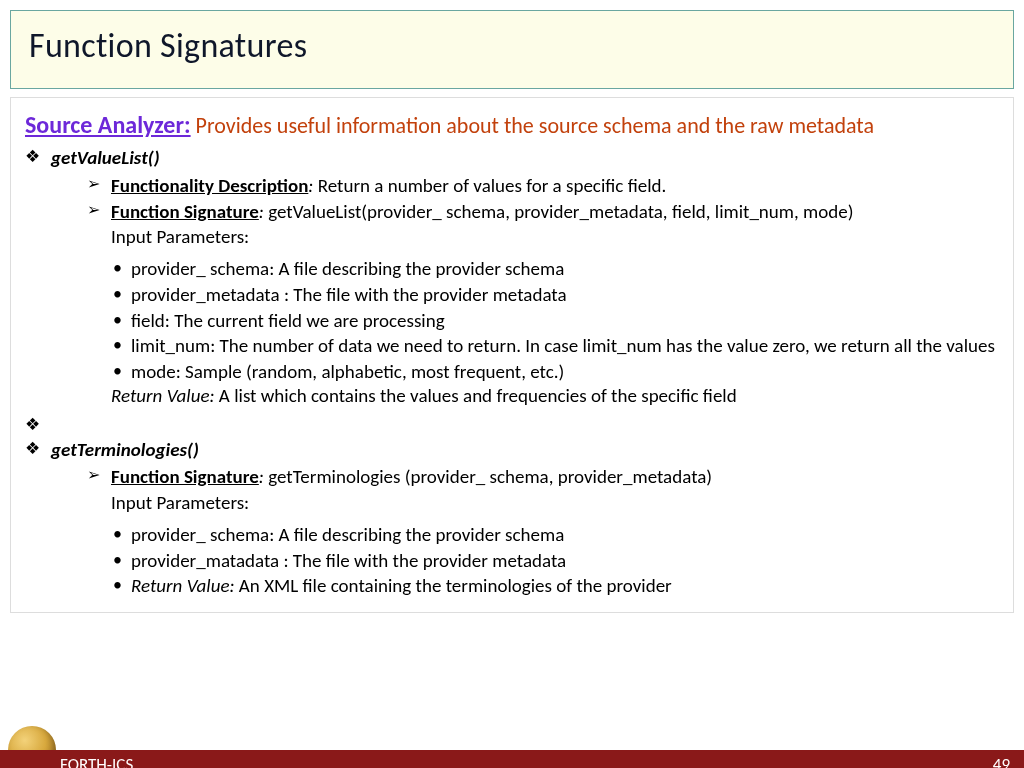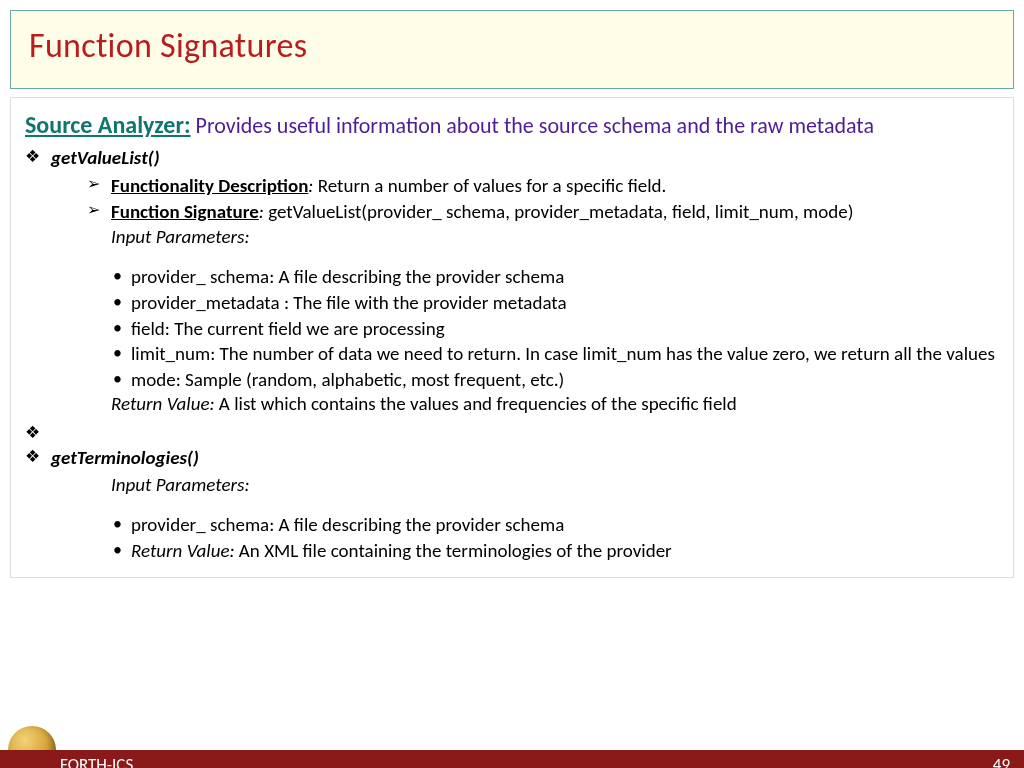--- a/index.html
+++ b/index.html
@@ -4,42 +4,42 @@
 <style>
   * { margin: 0; padding: 0; box-sizing: border-box; }
   html, body { width: 1024px; height: 768px; font-family: Calibri, "Segoe UI", sans-serif; color: #000; background: #fff; overflow: hidden; }
   .slide { position: relative; width: 1024px; height: 768px; }
   .title-box {
     margin: 10px 10px 0 10px;
     background: #fdfde8;
     border: 1px solid #6aa7a0;
     padding: 14px 18px 22px 18px;
   }
-  .title-box h1 { font-size: 34px; font-weight: 400; color: #b91c1c; letter-spacing: .3px; }
+  .title-box h1 { font-size: 34px; font-weight: 400; color: #0f172a; letter-spacing: .3px; }
   .content-box {
     margin: 8px 10px 0 10px;
     border: 1px solid #ddd;
     padding: 12px 14px 14px 14px;
     font-size: 19px;
     line-height: 1.25;
   }
-  .section-head .lead { color: #0f766e; font-size: 24px; font-weight: 700; text-decoration: underline; }
-  .section-head .desc { color: #4c1d95; font-size: 22px; }
+  .section-head .lead { color: #6d28d9; font-size: 24px; font-weight: 700; text-decoration: underline; }
+  .section-head .desc { color: #c2410c; font-size: 22px; }
   .diamond-list { list-style: none; margin-top: 6px; }
   .diamond-list > li { position: relative; padding-left: 26px; margin-top: 6px; }
   .diamond-list > li::before { content: "❖"; position: absolute; left: 0; top: 0; font-size: 17px; }
   .fn-name { font-style: italic; font-weight: 700; }
   .arrow-list { list-style: none; margin-top: 4px; }
   .arrow-list > li { position: relative; padding-left: 60px; margin-top: 2px; }
   .arrow-list > li::before { content: "➢"; position: absolute; left: 36px; top: 0; font-size: 16px; }
   .label-u { font-weight: 700; text-decoration: underline; }
   .colon-i { font-style: italic; }
   .inner { margin-left: 60px; }
-  .params-head { font-style: italic; margin-top: 2px; }
-  .bullet-list { list-style: none; margin-top: 16px; }
+  .params-head { margin-top: 2px; }
+  .bullet-list { list-style: none; margin-top: 8px; }
   .bullet-list > li { position: relative; padding-left: 20px; margin-top: 2px; }
   .bullet-list > li::before { content: "•"; position: absolute; left: 2px; top: 0; font-size: 18px; }
   .ret-lead { font-style: italic; }
   .bullet-list .ital { font-style: italic; }
   .spacer { height: 18px; }
   .footer {
     position: absolute; left: 0; bottom: 0; width: 100%; height: 28px;
     background: #8a1919; color: #fff; display: flex; align-items: center;
     justify-content: space-between; padding: 0 14px 0 60px; font-size: 17px;
   }
@@ -89,25 +89,29 @@
             <span class="ret-lead">Return Value:</span><span> A list which contains the values and frequencies of the specific field</span>
           </div>
         </div>
       </li>
 
       <li class="spacer"></li>
 
       <li>
         <span class="fn-name">getTerminologies()</span>
         <ul class="arrow-list">
+          <li>
+            <span class="label-u">Function Signature</span><span class="colon-i">:</span><span> getTerminologies (provider_ schema, provider_metadata)</span>
+          </li>
         </ul>
         <div class="inner">
           <div class="params-head">Input Parameters:</div>
           <ul class="bullet-list">
             <li>provider_ schema: A file describing the provider schema</li>
+            <li>provider_matadata : The file with the provider metadata</li>
             <li>
               <span class="ital">Return Value:</span><span> An XML file containing the terminologies of the provider</span>
             </li>
           </ul>
         </div>
       </li>
 
     </ul>
   </div>
 

